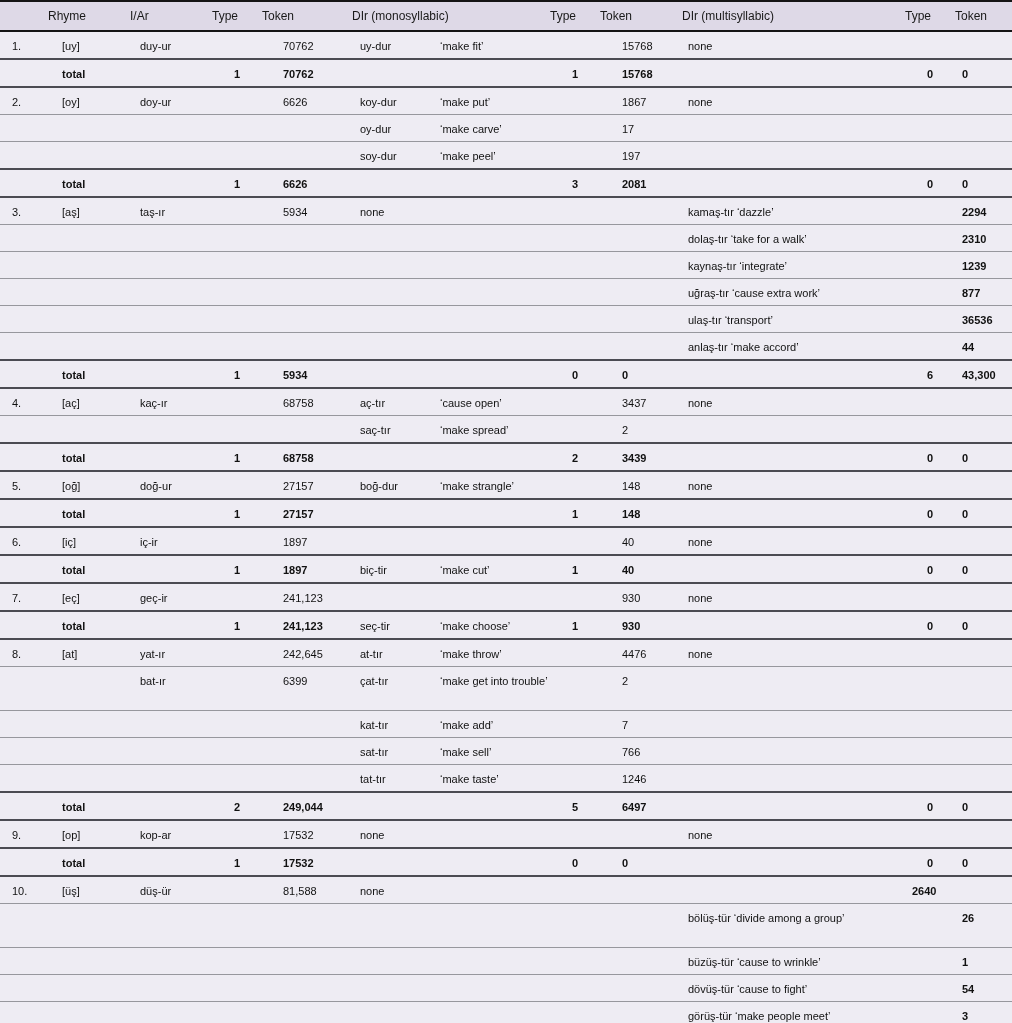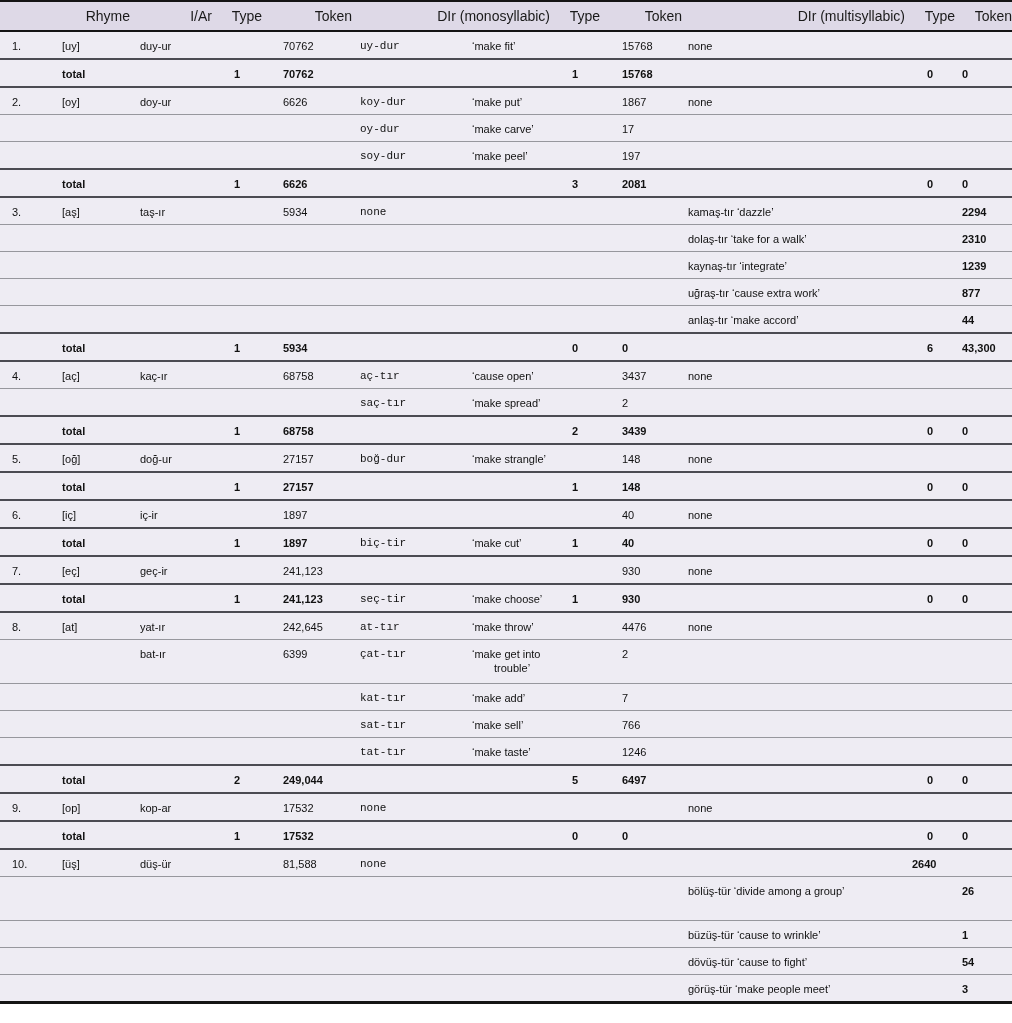--- a/index.html
+++ b/index.html
@@ -34,41 +34,41 @@
     background:var(--header-bg);
     border-top:none;
     border-bottom:2px solid var(--frame);
     min-height:30px;
     align-items:center;
   }
   .row.dark{border-top:2px solid var(--rule-dark);}
   .row.first{border-top:none;}
   .row.tall{min-height:44px;}
   .hc{
-    text-align:right;
-    font-size:14px;
+    text-align:left;
+    font-size:12px;
     color:#1a1a1a;
     line-height:14px;
     padding:2px 0;
   }
   .hc.span2{grid-column:6 / span 2;}
   .cell{
     padding-top:7px;
     padding-bottom:5px;
     line-height:14px;
     white-space:pre-wrap;
     box-sizing:border-box;
   }
   .cell.num{padding-left:12px;}
   .cell.rhyme{padding-left:14px;}
   .cell.iar{padding-left:10px;}
   .cell.ctr{text-align:center;padding-left:0;}
   .cell.token1{padding-left:21px;}
-  .cell.form{padding-left:8px;font-family:Liberation Mono, monospace;}
-  .cell.gloss{padding-left:30px;text-indent:-22px;margin-left:32px;}
+  .cell.form{padding-left:8px;}
+  .cell.gloss{padding-left:30px;text-indent:-22px;}
   .cell.token2{padding-left:22px;}
   .cell.multi{padding-left:20px;text-indent:-14px;}
   .cell.token3{padding-left:7px;font-weight:bold;}
   .row.total .cell{font-weight:bold;}
   .row.total .cell.form,
   .row.total .cell.gloss{font-weight:normal;}
 </style>
 </head>
 <body>
 
@@ -230,20 +230,34 @@
       <div class="row data">
         <div class="cell num"></div>
         <div class="cell rhyme"></div>
         <div class="cell iar"></div>
         <div class="cell type1 ctr"></div>
         <div class="cell token1"></div>
         <div class="cell form"></div>
         <div class="cell gloss"></div>
         <div class="cell type2 ctr"></div>
         <div class="cell token2"></div>
+        <div class="cell multi">ulaş-tır ‘transport’</div>
+        <div class="cell type3 ctr"></div>
+        <div class="cell token3">36536</div>
+      </div>
+      <div class="row data">
+        <div class="cell num"></div>
+        <div class="cell rhyme"></div>
+        <div class="cell iar"></div>
+        <div class="cell type1 ctr"></div>
+        <div class="cell token1"></div>
+        <div class="cell form"></div>
+        <div class="cell gloss"></div>
+        <div class="cell type2 ctr"></div>
+        <div class="cell token2"></div>
         <div class="cell multi">anlaş-tır ‘make accord’</div>
         <div class="cell type3 ctr"></div>
         <div class="cell token3">44</div>
       </div>
       <div class="row total dark">
         <div class="cell num"></div>
         <div class="cell rhyme">total</div>
         <div class="cell iar"></div>
         <div class="cell type1 ctr">1</div>
         <div class="cell token1">5934</div>

